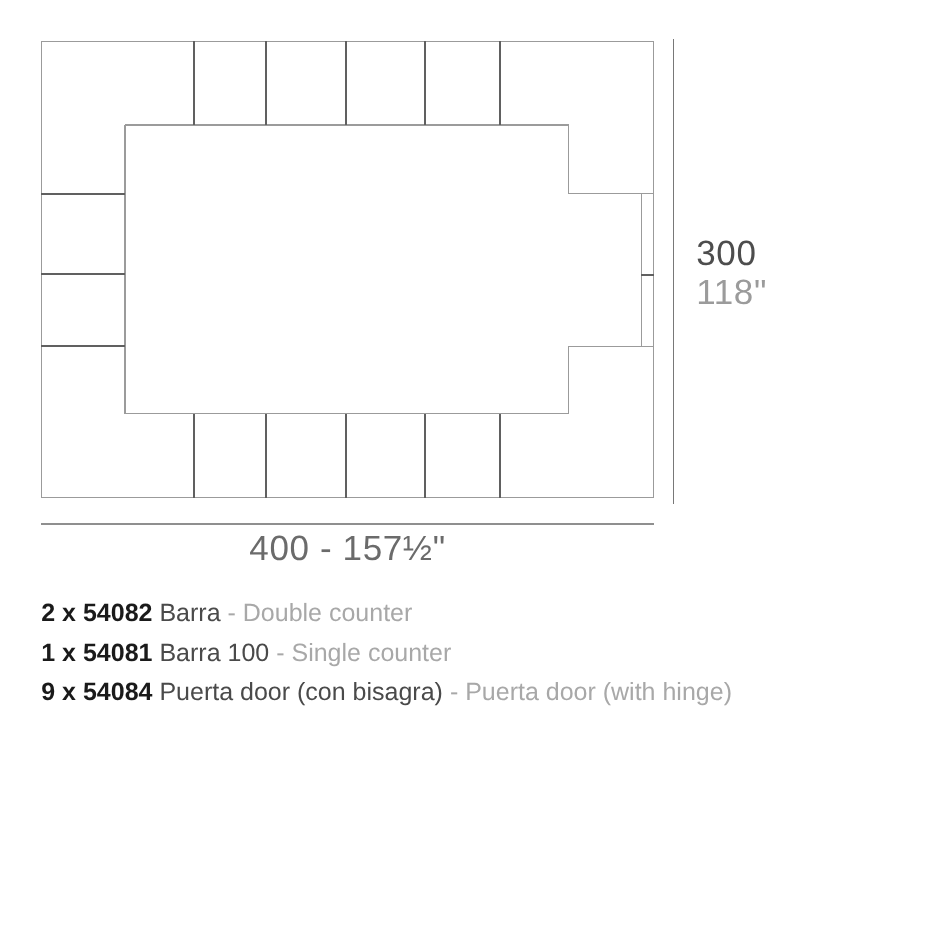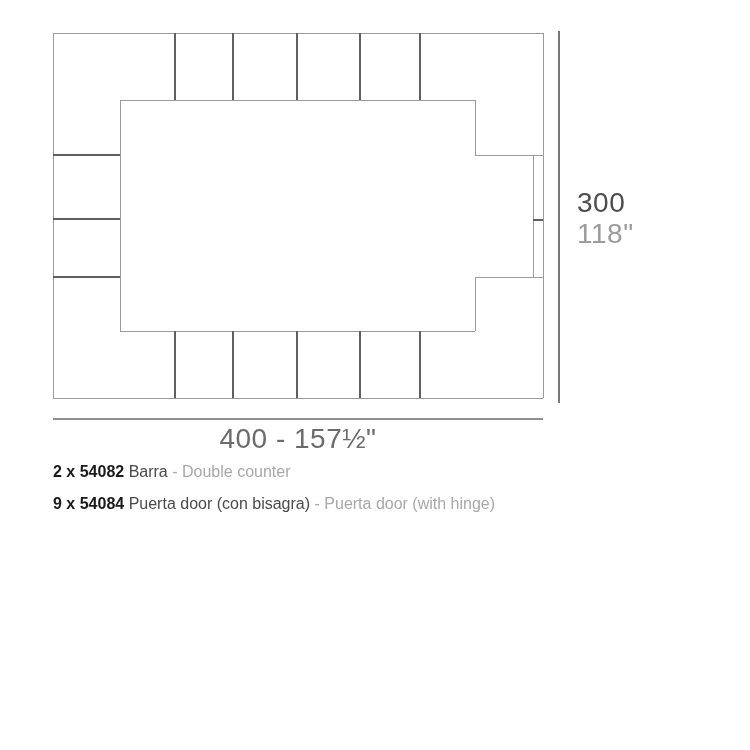--- a/index.html
+++ b/index.html
@@ -7,21 +7,20 @@
     padding: 0;
     background: #ffffff;
   }
   .canvas {
     position: relative;
     width: 638px;
     height: 750px;
     background: #ffffff;
     font-family: "Liberation Sans", sans-serif;
     overflow: hidden;
-    margin-left: 20px;
   }
   #plan-svg {
     position: absolute;
     left: 0;
     top: 0;
   }
   #plan-svg line { shape-rendering: crispEdges; }
   .pl-light { stroke: #9b9b9b; stroke-width: 1; }
   .pl-dark  { stroke: #606060; stroke-width: 1.8; }
   .pl-dimv  { stroke: #787878; stroke-width: 1.1; }
@@ -40,22 +39,22 @@
     left: 33px;
     top: 424px;
     width: 490px;
     text-align: center;
     color: #6b6b6b;
   }
 
   .parts {
     position: absolute;
     left: 33px;
-    top: 456px;
-    font-size: 16px;
+    top: 476px;
+    font-size: 20px;
     line-height: 31.5px;
     white-space: nowrap;
   }
   .parts .row { }
   .parts .code { font-weight: bold; color: #1a1a1a; }
   .parts .es   { color: #4a4a4a; }
   .parts .en   { color: #a8a8a8; }
 </style>
 </head>
 <body>
@@ -94,16 +93,17 @@
     </svg>
 
   <div class="dim dim-h-cm">300</div>
 
   <div class="dim dim-h-in">118"</div>
 
   <div class="dim dim-w">400 - 157½"</div>
 
   <div class="parts">
     <div class="row"><span class="code">2 x 54082</span> <span class="es">Barra</span> <span class="en">- Double counter</span></div>
+    <div class="row"><span class="code">1 x 54081</span> <span class="es">Barra 100</span> <span class="en">- Single counter</span></div>
     <div class="row"><span class="code">9 x 54084</span> <span class="es">Puerta door (con bisagra)</span> <span class="en">- Puerta door (with hinge)</span></div>
   </div>
 
 </div>
 
 </body></html>

